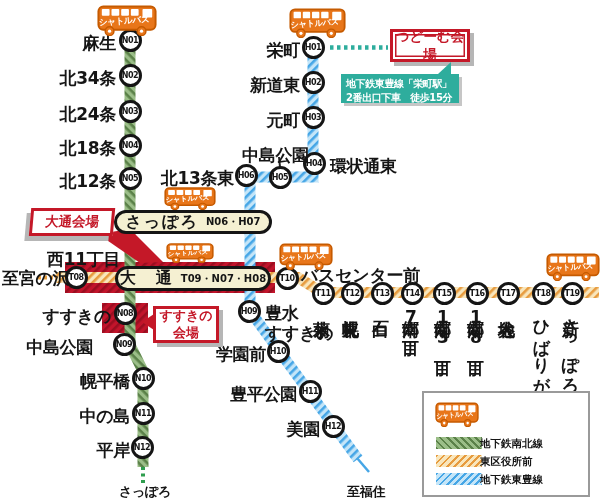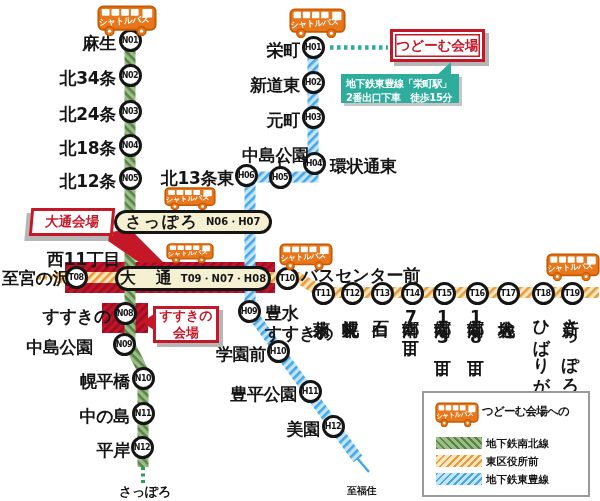--- a/index.html
+++ b/index.html
@@ -34,21 +34,21 @@
   .bus{position:absolute;z-index:7;}
   
   .legend{position:absolute;left:422px;top:391px;width:168px;height:106px;box-sizing:border-box;
           border:2px solid #9a9a9a;background:#fff;z-index:5;}
   .legend .ttl{position:absolute;left:58px;font-size:11.5px;font-weight:bold;white-space:nowrap;
                letter-spacing:-0.8px;}
   .sw{position:absolute;left:12px;width:46px;height:12px;}
   .sw-green{background:repeating-linear-gradient(45deg,#5A8148 0 2px,#9BBE88 2px 5px);}
   .sw-orange{background:repeating-linear-gradient(135deg,#E79B3E 0 2px,#F8E6BC 2px 5px);}
   .sw-blue{background:repeating-linear-gradient(135deg,#46A6E6 0 2px,#C4E5F8 2px 5px);}
-  .legend .li{position:absolute;left:62px;font-size:10.5px;font-weight:bold;white-space:nowrap;}
+  .legend .li{position:absolute;left:56px;font-size:10.5px;font-weight:bold;white-space:nowrap;}
 </style>
 </head>
 <body>
 
 <div class="map">
 
   <svg class="layer" width="600" height="501" viewBox="0 0 600 501">
     <defs>
       <pattern id="pg" width="6" height="6" patternUnits="userSpaceOnUse" patternTransform="rotate(45)">
         <rect width="6" height="6" fill="#9BBE88"></rect>
@@ -140,21 +140,21 @@
   <div class="lbl" style="left:330px;top:157px">環状通東</div>
   <div class="lbl" style="left:242px;top:146px">中島公園</div>
   <div class="lbl" style="right:366px;top:169px">北13条東</div>
   <div class="lbl" style="left:265px;top:304px">
     <span>豊水</span><br>
     <span>すすきの</span>
   </div>
   <div class="lbl" style="right:334px;top:345px">学園前</div>
   <div class="lbl" style="right:303px;top:385px">豊平公園</div>
   <div class="lbl" style="right:280px;top:420px">美園</div>
-  <div class="lbl" style="left:347px;top:485px;font-size:10px">至福住</div>
+  <div class="lbl" style="left:347px;top:485px;font-size:13px">至福住</div>
 
   <div class="st" style="left:64.5px;top:265.5px">T08</div>
   <div class="st" style="left:275.5px;top:266.5px">T10</div>
   <div class="st" style="left:311.5px;top:281.5px">T11</div>
   <div class="st" style="left:340.5px;top:281.5px">T12</div>
   <div class="st" style="left:370.5px;top:281.5px">T13</div>
   <div class="st" style="left:400.5px;top:281.5px">T14</div>
   <div class="st" style="left:432.5px;top:281.5px">T15</div>
   <div class="st" style="left:465.5px;top:281.5px">T16</div>
   <div class="st" style="left:496.5px;top:281.5px">T17</div>
@@ -176,21 +176,21 @@
 
   <div class="ibox" style="left:114px;top:210px;width:158px;height:24px">
     <span class="nm">さっぽろ</span>
     <span class="cd">N06・H07</span>
   </div>
   <div class="ibox" style="left:115px;top:266px;width:156px;height:25px">
     <span class="nm">大　通</span>
     <span class="cd">T09・N07・H08</span>
   </div>
 
-  <div class="callout" style="left:390px;top:29px;width:95px;height:33px;font-size:13.5px;
+  <div class="callout" style="left:390px;top:29px;width:80px;height:33px;font-size:13.5px;
        box-shadow:inset 0 0 0 2px #fff, inset 0 0 0 3.5px #C41828, 4px 4px 0 #b6b6b6">
     <span>つどーむ会場</span>
   </div>
   <div class="tri-up" style="left:438px;top:62px"></div>
   <div class="note" style="left:341px;top:74px;width:118px;height:29px;box-sizing:border-box">
     <span>地下鉄東豊線「栄町駅」</span><br>
     <span>2番出口下車　徒歩15分</span>
   </div>
 
   <div class="callout" style="left:30px;top:208px;width:84px;height:28px;font-size:13.5px;
@@ -220,21 +220,20 @@
       <use href="#busicon"></use>
     </svg>
   <svg class="bus" style="left:546px;top:253px;width:54px;height:28px" viewBox="0 0 62 32" preserveAspectRatio="none">
       <use href="#busicon"></use>
     </svg>
 
   <div class="legend">
     <svg class="bus" style="left:11px;top:9px;width:44px;height:25px" viewBox="0 0 62 32" preserveAspectRatio="none">
         <use href="#busicon"></use>
       </svg>
-    <div class="ttl" style="top:11px">つどーむ会場への</div>
     <div class="sw sw-green" style="top:44px"></div>
     <div class="li" style="top:44px">地下鉄南北線</div>
     <div class="sw sw-orange" style="top:62px"></div>
     <div class="li" style="top:62px">東区役所前</div>
     <div class="sw sw-blue" style="top:80px"></div>
     <div class="li" style="top:80px">地下鉄東豊線</div>
   </div>
 
 </div>
 

